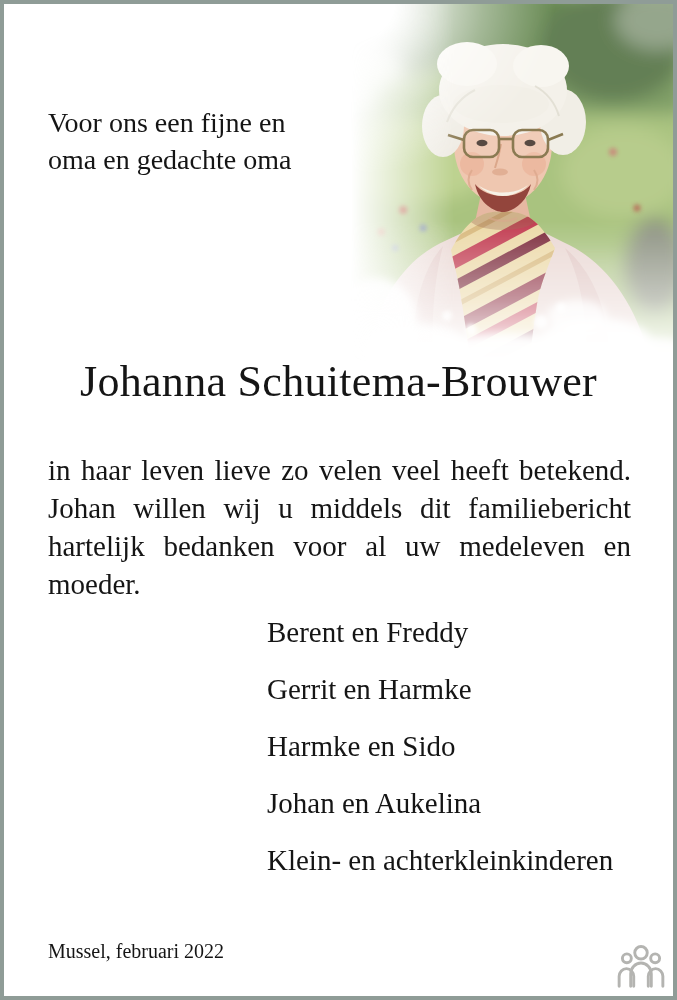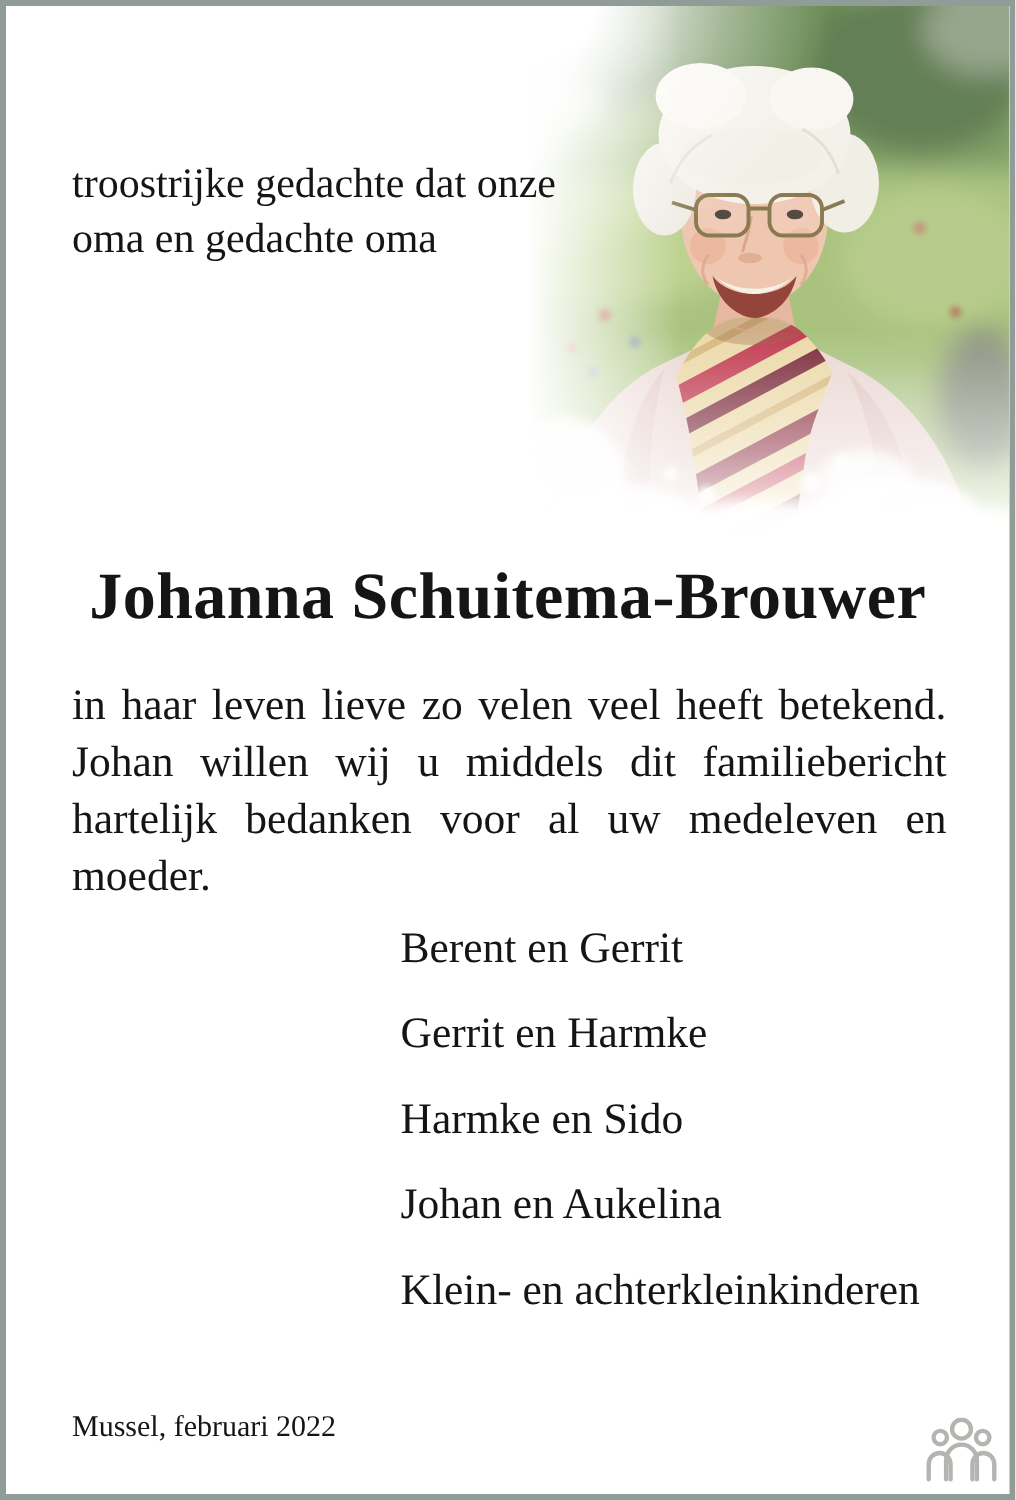--- a/index.html
+++ b/index.html
@@ -36,22 +36,22 @@
   .photo-svg { width:100%; height:100%; display:block; }
 
   
   .opening {
     position:absolute; left:44px; top:100px;
     font-size:28px; line-height:37px;
   }
   .opening div { white-space:nowrap; }
 
   .name {
-    position:absolute; left:0; right:0; top:352px; margin:16px;
-    text-align:center; font-size:44px; font-weight:700; letter-spacing:.3px;
+    position:absolute; left:0; right:0; top:352px; margin:0;
+    text-align:center; font-size:44px; font-weight:400; letter-spacing:.3px;
   }
 
   .message {
     position:absolute; left:44px; right:42px; top:447px;
     font-size:29px; line-height:38px;
   }
   .message .mline { text-align:justify; text-align-last:justify; }
 
   .family {
     position:absolute; left:263px; top:614px;
@@ -190,34 +190,34 @@
               <circle cx="120" cy="326" r="6"></circle>
               <circle cx="96" cy="312" r="5"></circle>
             </g>
           </g>
         </svg>
       </div>
     </div>
   </div>
 
   <div class="opening">
-    <div>troostrijke gedachte dat onze</div>
+    <div>Voor ons een fijne en</div>
     <div>oma en gedachte oma</div>
   </div>
 
   <h1 class="name">Johanna Schuitema-Brouwer</h1>
 
   <div class="message">
     <div class="mline">in haar leven lieve zo velen veel heeft betekend.</div>
     <div class="mline">Johan willen wij u middels dit familiebericht</div>
     <div class="mline">hartelijk bedanken voor al uw medeleven en moeder.</div>
   </div>
 
   <ul class="family">
-    <li>Berent en Gerrit</li>
+    <li>Berent en Freddy</li>
     <li>Gerrit en Harmke</li>
     <li>Harmke en Sido</li>
     <li>Johan en Aukelina</li>
     <li>Klein- en achterkleinkinderen</li>
   </ul>
 
   <div class="place-date">Mussel, februari 2022</div>
 
   <svg class="logo" viewBox="0 0 56 50" aria-hidden="true" aria-label="three stylized family figures">
     <g fill="none" stroke="currentColor" stroke-width="3.4" stroke-linecap="round">

